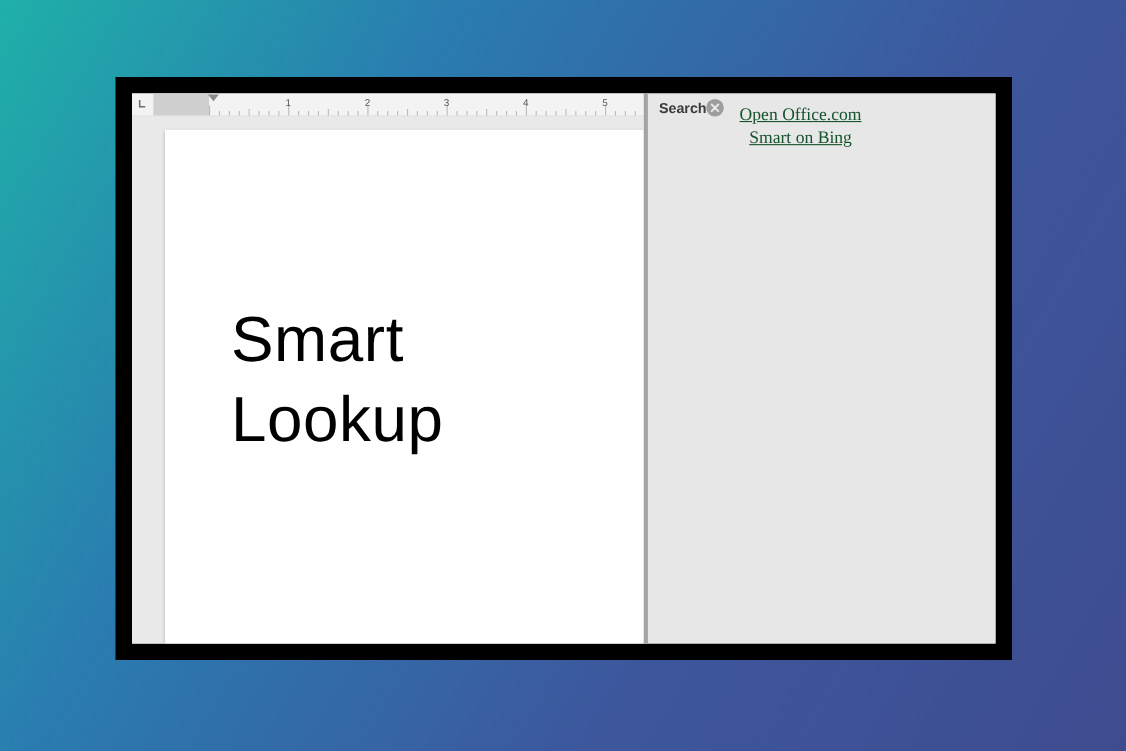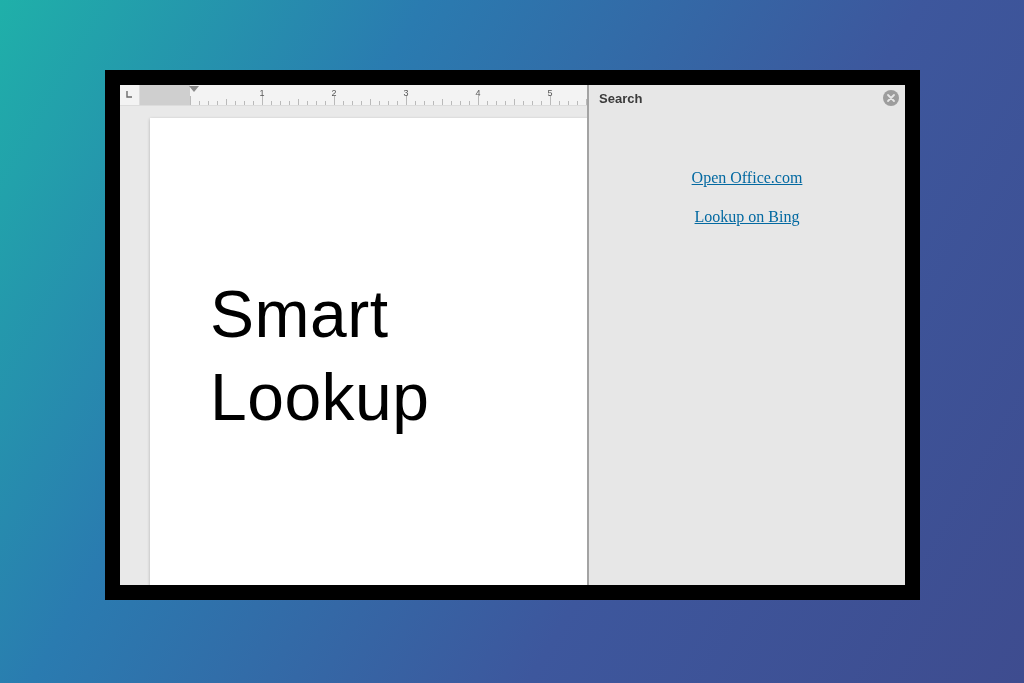--- a/index.html
+++ b/index.html
@@ -109,38 +109,37 @@
     top: 12px;
     right: -10px; 
     bottom: -10px;
     background: #ffffff;
     box-shadow: 0 1px 3px rgba(0,0,0,.25);
   }
   .page-text {
     position: absolute;
     left: 60px;
     top: 155px;
-    font-size: 66px;
+    font-size: 58px;
     line-height: 1.25;
     font-weight: 400;
     font-family: "Helvetica Neue", Arial, sans-serif;
     color: #000;
     white-space: pre;
     letter-spacing: 0.5px;
   }
 
   
   .sidebar {
     width: 316px;
     background: #e7e7e7;
-    border-left: 2px solid #a3a3a3;
-    display: flex;
-    flex-direction: column;
+    border-left: 4px solid #a3a3a3;
+    display: flex;
+    flex-direction: row;
     font-family: Arial, "Helvetica Neue", sans-serif;
-    gap: 28px;
   }
   .sidebar-header {
     height: 26px;
     display: flex;
     align-items: center;
     padding: 0 6px 0 10px;
     font-size: 13px;
     font-weight: 700;
     color: #3b3b3b;
     border-bottom: 1px solid #e7e7e7;
@@ -162,24 +161,23 @@
     font-size: 16px;
     color: #000;
     text-align: center;
   }
   .sidebar-msg {
     text-align: left;
     margin: 4px 0 14px 0;
     line-height: 1.25;
   }
   .sidebar-body a {
-    color: #0369a1;
+    color: #14532d;
     display: block;
     line-height: 1.3;
-    margin-top: 18px;
   }
 </style>
 </head>
 <body>
 
 <div class="gradient-bg">
   <div class="window-frame">
     <div class="window-content">
 
       <div class="doc-area">
@@ -256,19 +254,19 @@
         <div class="sidebar-header">
           <span class="title">Search</span>
           <span class="close-btn">
             <svg width="10" height="10" viewBox="0 0 10 10">
               <path d="M2 2 L8 8 M8 2 L2 8" stroke="#e7e7e7" stroke-width="1.8" stroke-linecap="round"></path>
             </svg>
           </span>
         </div>
         <div class="sidebar-body">
           <a href="#">Open Office.com</a>
-          <a href="#">Lookup on Bing</a>
+          <a href="#">Smart on Bing</a>
         </div>
       </div>
 
     </div>
   </div>
 </div>
 
 </body></html>

